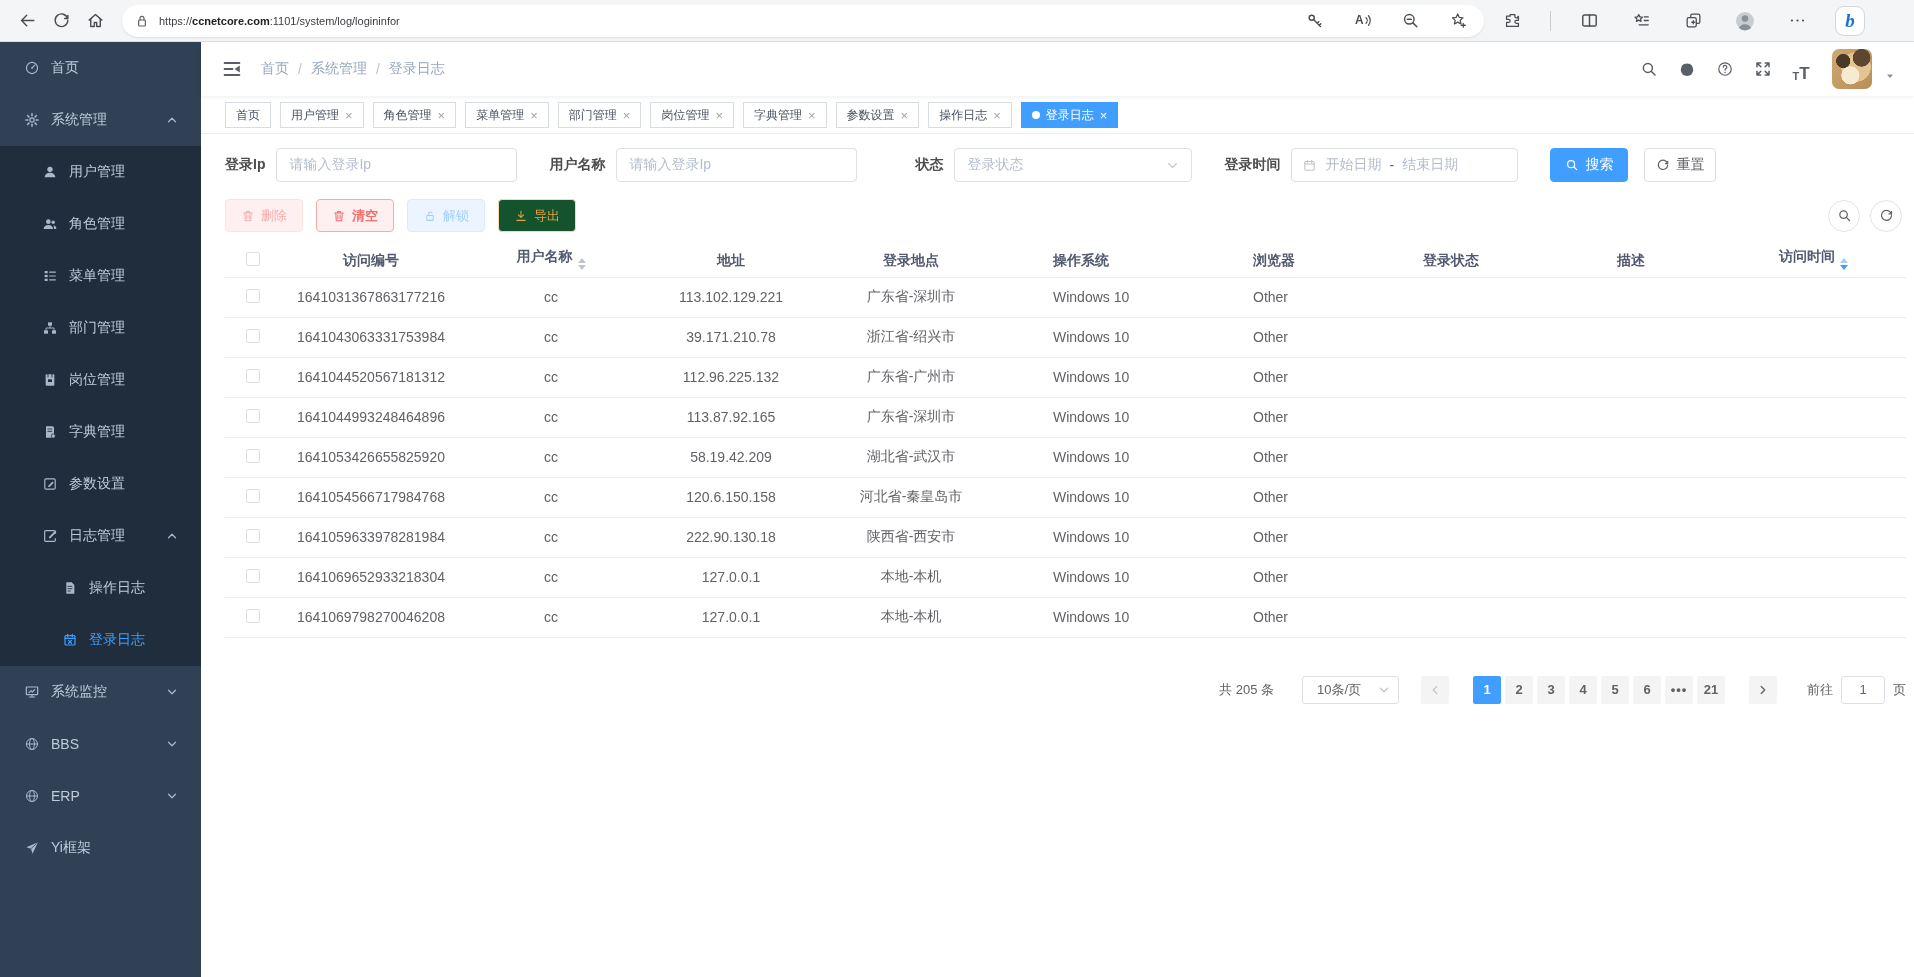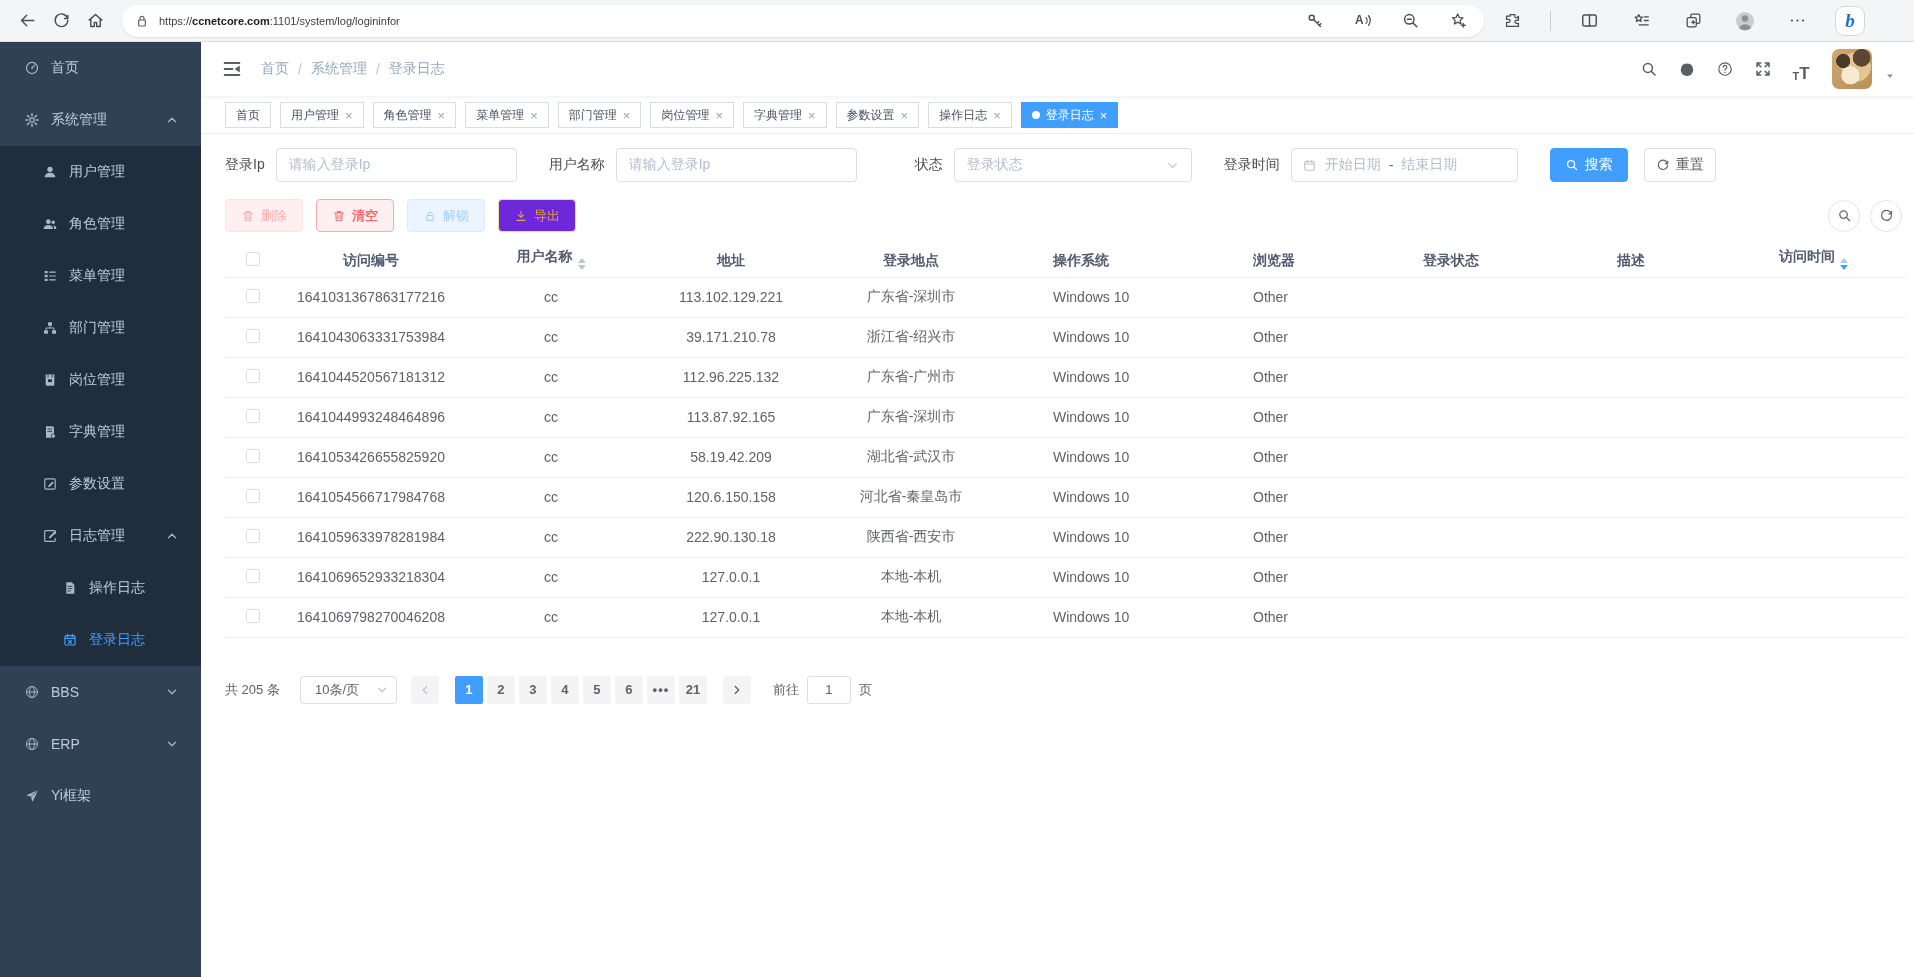--- a/index.html
+++ b/index.html
@@ -64,41 +64,41 @@
     border-bottom:1px solid #ececec}
   .tag{height:26px;display:inline-flex;align-items:center;padding:0 10px;border:1px solid #d8dce5;background:#fff;
     font-size:12px;color:#495060;cursor:pointer;gap:6px;white-space:nowrap}
   .tag .tag-x{font-size:13px;color:#9ea3ab;line-height:1}
   .tag.active{background:#409eff;border-color:#409eff;color:#fff}
   .tag.active .tag-x{color:#fff}
   .tag-dot{width:8px;height:8px;border-radius:50%;background:#fff;display:inline-block}
   
   .content{flex:1;padding:0 8px 0 24px;background:#fff;min-width:0}
   .searchrow{margin-top:14px;display:flex;align-items:center}
-  .f-label{font-size:14px;font-weight:400;color:#4d4d4d;margin-right:11px;white-space:nowrap}
+  .f-label{font-size:14px;font-weight:700;color:#4d4d4d;margin-right:11px;white-space:nowrap}
   .inp{height:34px;border:1px solid #dcdfe6;border-radius:4px;background:#fff;display:flex;align-items:center;
     padding:0 12px;font-size:14px;color:#b4bccc}
   .inp.w-ip{width:241px;margin-right:32px}
   .inp.w-user{width:241px;margin-right:58px}
   .sel{width:238px;margin-right:32px;justify-content:space-between}
   .sel .icon{width:13px;height:13px;color:#c0c4cc}
   .daterange{width:227px;margin-right:32px;color:#b4bccc;gap:8px;padding:4px 10px}
   .daterange .icon{width:15px;height:15px;color:#c0c4cc}
   .daterange .sep{color:#606266}
   .btn{height:34px;border-radius:4px;display:inline-flex;align-items:center;justify-content:center;font-size:14px;
     cursor:pointer;gap:6px;border:1px solid transparent;white-space:nowrap}
   .btn .icon{width:14px;height:14px}
   .btn-search{background:#409eff;border-color:#409eff;color:#fff;width:78px;margin-right:16px}
   .btn-reset{background:#fff;border-color:#dcdfe6;color:#606266;width:72px}
   .toolbar{margin-top:17px;display:flex;align-items:center;gap:13px}
   .tb-btn{height:33px;padding:0 15px;font-size:13px}
   .btn-del{background:#fef0f0;border-color:#fde2e2;color:#f6abab}
   .btn-clear{background:#fef0f0;border-color:#f6abab;color:#f56c6c;font-weight:700}
   .btn-unlock{background:#ecf5ff;border-color:#d9ecff;color:#a0cfff}
-  .btn-export{background:#6d28d9;border-color:#f5dab1;color:#e6a23c}
+  .btn-export{background:#14532d;border-color:#f5dab1;color:#e6a23c}
   .tb-right{margin-left:auto;display:flex;gap:10px;padding-right:4px}
   .circle-btn{width:32px;height:32px;border-radius:50%;border:1px solid #e2e5ea;background:#fff;color:#5f6368;
     display:flex;align-items:center;justify-content:center;cursor:pointer}
   .circle-btn .icon{width:15px;height:15px}
   
   table{width:100%;border-collapse:collapse;margin-top:13px;table-layout:fixed}
   th{height:32px;font-size:14px;color:#515a6e;font-weight:700;text-align:center;border-bottom:1px solid #ebeef5;
     white-space:nowrap}
   td{height:40px;font-size:14px;color:#606266;text-align:center;border-bottom:1px solid #ebeef5;white-space:nowrap;
     overflow:hidden}
@@ -106,21 +106,21 @@
   .pl-os{padding-left:52px}
   .pl-br{padding-left:72px}
   .cb{width:14px;height:14px;border:1px solid #dcdfe6;border-radius:2px;background:#fff;display:inline-block;cursor:pointer}
   .sort{display:inline-flex;flex-direction:column;margin-left:5px;vertical-align:-2px;cursor:pointer}
   .sort i{display:block;width:0;height:0;border:4px solid transparent}
   .sort .up{border-bottom:5px solid #c0c4cc;margin-bottom:2px}
   .sort .down{border-top:5px solid #c0c4cc}
   .sort.desc .down{border-top-color:#409eff}
   .sort.desc .up{border-bottom-color:#a8cdf4}
   
-  .pagination{margin-top:38px;display:flex;align-items:center;justify-content:flex-start;font-size:13px;color:#606266;gap:12px}
+  .pagination{margin-top:38px;display:flex;align-items:center;justify-content:flex-end;font-size:13px;color:#606266;gap:20px}
   .pg-total{margin-right:8px}
   .pg-size{width:97px;height:28px;border:1px solid #dcdfe6;border-radius:3px;display:flex;align-items:center;
     justify-content:space-between;padding:0 8px 0 14px;color:#606266;cursor:pointer}
   .pg-size .icon{width:12px;height:12px;color:#c0c4cc}
   .pg-btn{min-width:28px;height:28px;border-radius:2px;background:#f4f4f5;color:#606266;font-weight:700;
     display:inline-flex;align-items:center;justify-content:center;cursor:pointer;padding:0 4px;margin:0 2px}
   .pg-btn.active{background:#409eff;color:#fff}
   .pg-btn.ellipsis{letter-spacing:1px}
   .pg-arrow .icon{width:12px;height:12px}
   .pg-arrow.disabled{color:#c0c4cc}
@@ -380,20 +380,34 @@
           <span class="icon">
             <svg viewBox="0 0 24 24" width="100%" height="100%" fill="none" stroke="currentColor" stroke-width="1.8" stroke-linecap="round" stroke-linejoin="round">
               <rect x="4.5" y="5.5" width="15" height="14" rx="1.5"></rect>
               <path d="M8.5 3.5v3.5M15.5 3.5v3.5M4.5 9.5h15M9.8 12.5l4.4 4.4M14.2 12.5l-4.4 4.4"></path>
             </svg>
           </span>
           <span class="mi-label">登录日志</span>
         </div>
         <div class="menu-item lv1">
           <span class="icon">
+            <svg viewBox="0 0 24 24" width="100%" height="100%" fill="none" stroke="currentColor" stroke-width="1.8" stroke-linecap="round" stroke-linejoin="round">
+              <rect x="3.5" y="4.5" width="17" height="11.5" rx="1"></rect>
+              <path d="M12 16v3.5M8 19.5h8M7.5 13l3-3 2 2 3.5-3.5"></path>
+            </svg>
+          </span>
+          <span class="mi-label">系统监控</span>
+          <span class="icon mi-arrow">
+            <svg viewBox="0 0 24 24" width="100%" height="100%" fill="none" stroke="currentColor" stroke-width="2.4" stroke-linecap="round" stroke-linejoin="round">
+              <path d="M5 8.5l7 7 7-7"></path>
+            </svg>
+          </span>
+        </div>
+        <div class="menu-item lv1">
+          <span class="icon">
             <svg viewBox="0 0 24 24" width="100%" height="100%" fill="none" stroke="currentColor" stroke-width="1.5" stroke-linecap="round" stroke-linejoin="round">
               <circle cx="12" cy="12" r="8.3"></circle>
               <ellipse cx="12" cy="12" rx="3.7" ry="8.3"></ellipse>
               <path d="M3.7 12h16.6"></path>
             </svg>
           </span>
           <span class="mi-label">BBS</span>
           <span class="icon mi-arrow">
             <svg viewBox="0 0 24 24" width="100%" height="100%" fill="none" stroke="currentColor" stroke-width="2.4" stroke-linecap="round" stroke-linejoin="round">
               <path d="M5 8.5l7 7 7-7"></path>

